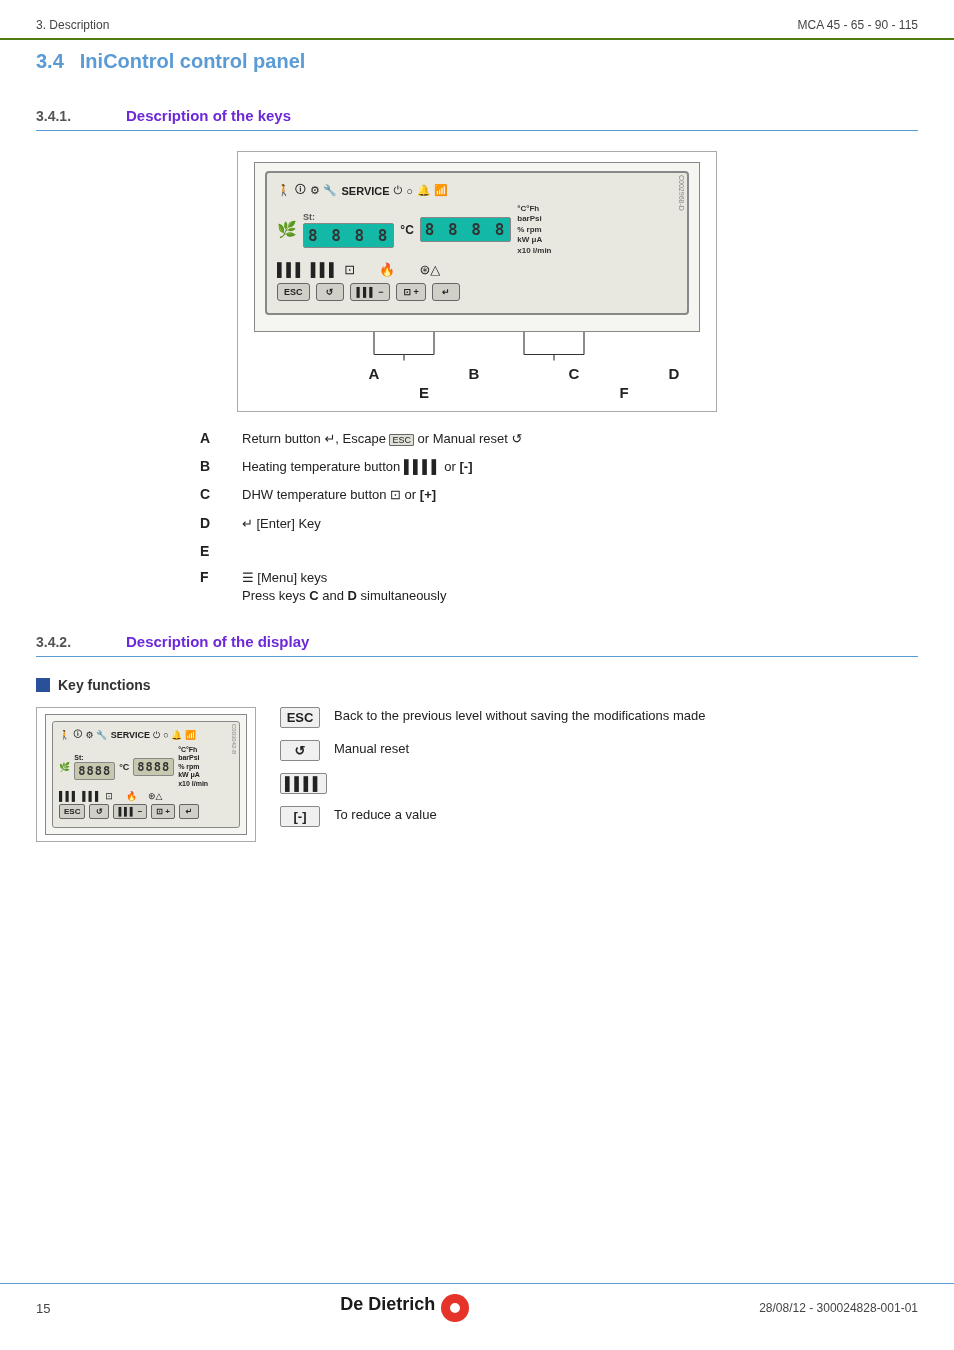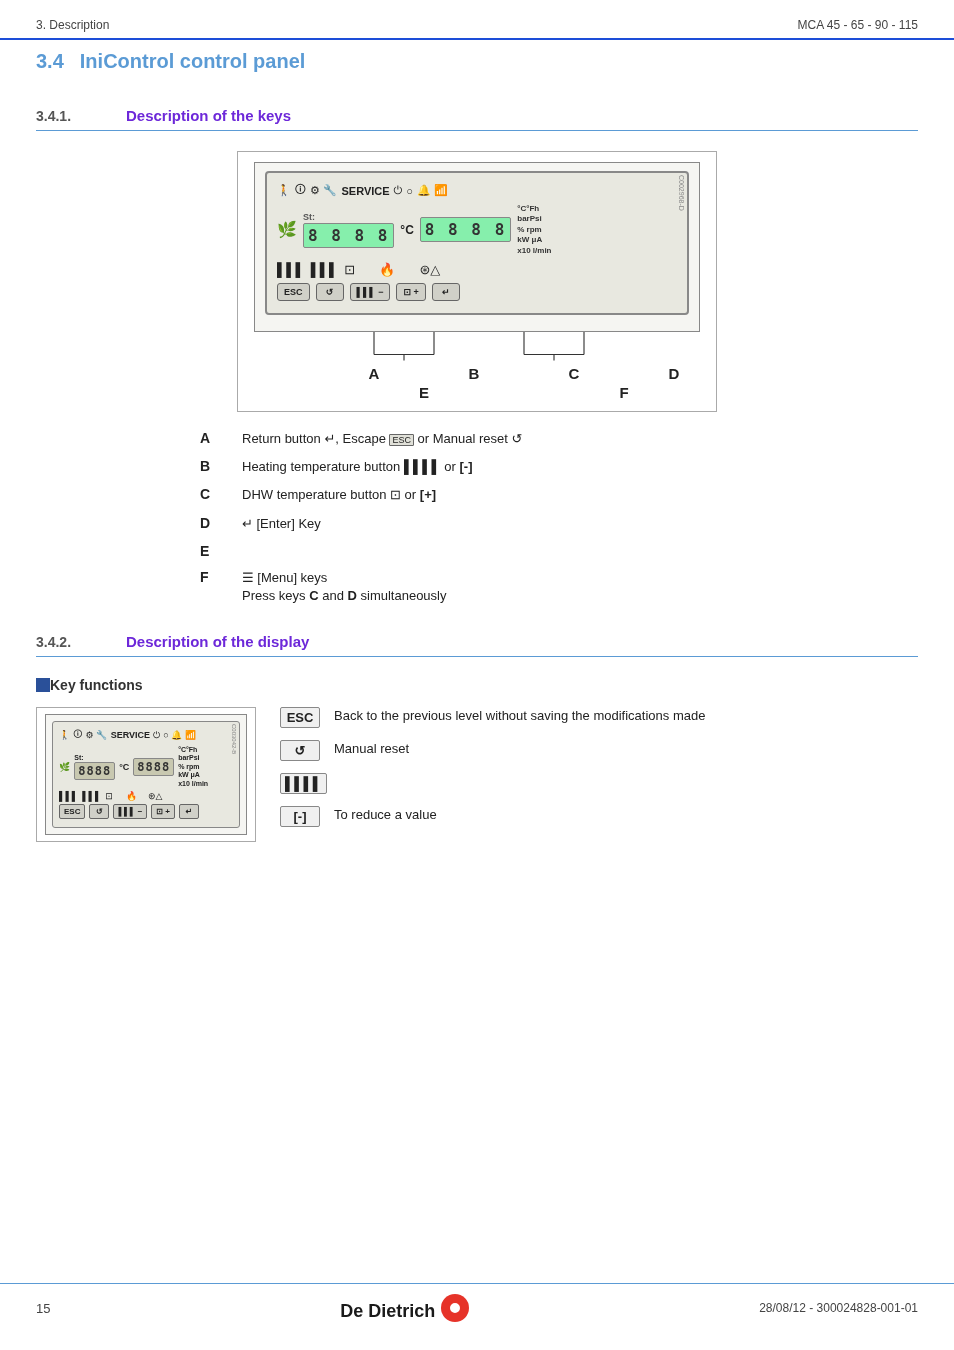--- a/index.html
+++ b/index.html
@@ -20,21 +20,21 @@
       padding: 18px 36px 6px 36px;
       font-size: 12px;
       color: #444;
     }
 
     
     .section-title-bar {
       display: flex;
       align-items: center;
       padding: 10px 36px 10px 36px;
-      border-top: 2px solid #1d4ed8;
+      border-top: 2px solid #4d7c0f;
       margin: 0 0 20px 0;
     }
     .section-number {
       font-size: 20px;
       font-weight: bold;
       color: #5b9bd5;
       margin-right: 16px;
     }
     .section-title {
       font-size: 20px;
@@ -108,21 +108,21 @@
       display: flex;
       align-items: center;
       gap: 6px;
       margin-bottom: 6px;
     }
 
     .panel-segment-display {
       display: flex;
       align-items: center;
       gap: 2px;
-      background: #86efac;
+      background: #14b8a6;
       border: 1px solid #888;
       border-radius: 2px;
       padding: 2px 4px;
       font-family: monospace;
       font-size: 16px;
       font-weight: bold;
       color: #333;
       letter-spacing: 2px;
     }
 
@@ -207,20 +207,21 @@
 
     
     .display-section {
       margin-top: 24px;
     }
 
     
     .key-functions-header {
       display: flex;
       align-items: center;
+      gap: 8px;
       margin: 18px 36px 14px 36px;
       font-size: 14px;
       font-weight: bold;
       color: #333;
     }
 
     .key-functions-bullet {
       width: 14px;
       height: 14px;
       background: #2a5099;
@@ -361,21 +362,21 @@
       border-top: 1.5px solid #5b9bd5;
     }
 
     .footer-page-num {
       font-size: 13px;
       color: #444;
     }
 
     .footer-logo {
       display: flex;
-      align-items: flex-end;
+      align-items: flex-start;
       gap: 6px;
       font-size: 18px;
       font-weight: bold;
       color: #1a1a1a;
     }
 
     .logo-circle {
       width: 28px;
       height: 28px;
       border-radius: 50%;

